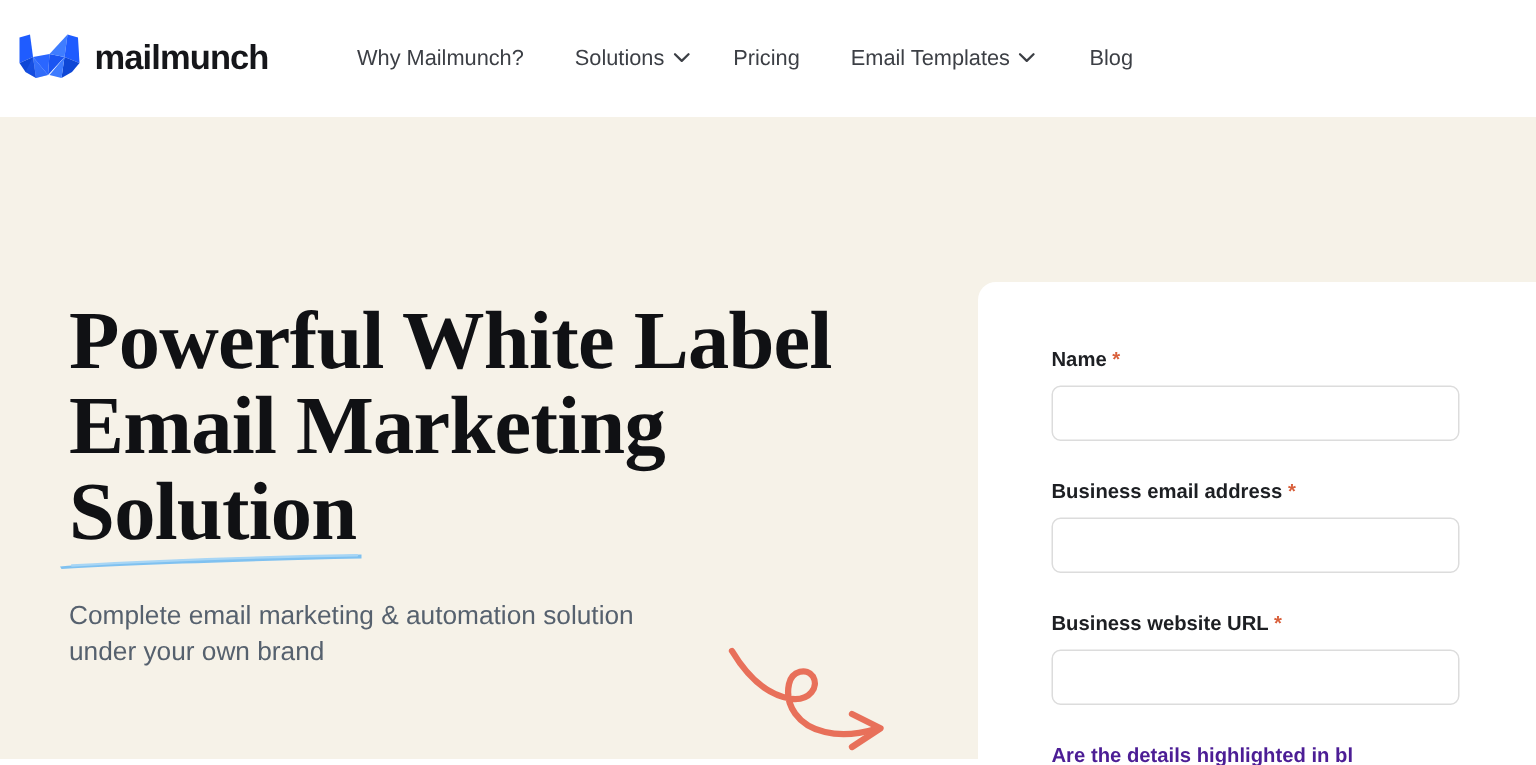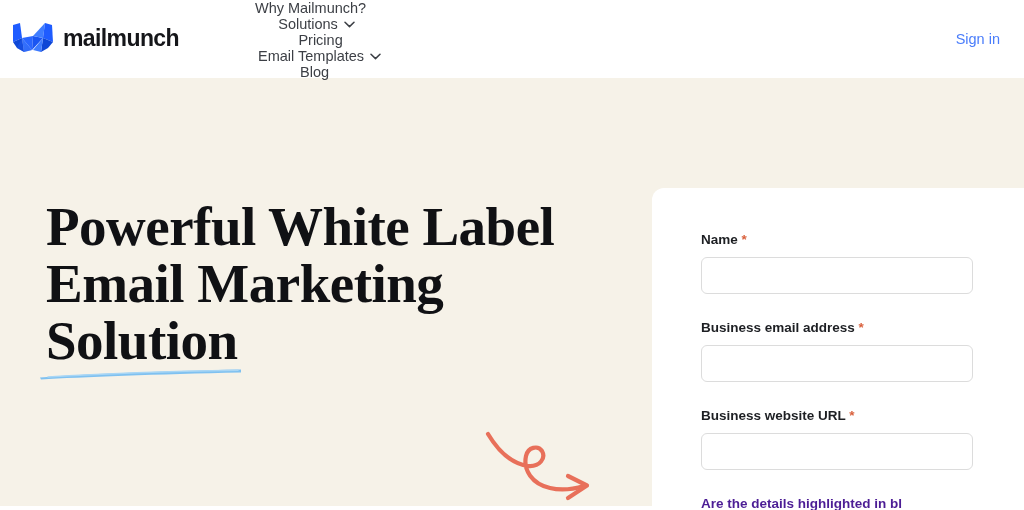--- a/index.html
+++ b/index.html
@@ -27,30 +27,30 @@
   }
   .brand-mark { width: 42px; height: 32px; display: block; }
   .brand-name {
     font-size: 23px; font-weight: bold; color: #15161a;
     letter-spacing: -0.6px;
   }
 
   .nav {
     position: absolute; left: 238px; top: 0;
     height: 77px;
-    display: flex; align-items: center; gap: 0; flex-direction: column;
+    display: flex; align-items: center; gap: 0;
   }
   .nav-item {
     display: flex; align-items: center; gap: 6px;
     font-size: 14.5px; color: #3c3f45;
     padding: 0 26px 0 0;
     cursor: pointer; white-space: nowrap;
   }
   .nav-item:nth-child(1) { padding-right: 34px; }
-  .nav-item:nth-child(2) { padding-right: 22px; }
+  .nav-item:nth-child(2) { padding-right: 29px; }
   .nav-item:nth-child(3) { padding-right: 14px; }
   .nav-item:nth-child(4) { padding-right: 36px; margin-left: 20px; }
   .chev { display: inline-block; width: 11px; height: 7px; }
 
   .signin {
     position: absolute; right: 24px; top: 0;
     height: 78px; display: flex; align-items: center;
     font-size: 14.5px; color: #4a7dfb; cursor: pointer;
   }
 
@@ -184,35 +184,36 @@
           <path d="M1 1.2 L5.5 5.6 L10 1.2" fill="none" stroke="#3c3f45" stroke-width="1.5" stroke-linecap="round" stroke-linejoin="round"></path>
         </svg>
       </div>
 
       <div class="nav-item">
         <span>Blog</span>
       </div>
 
     </nav>
 
-    <div class="signin">Sign in</div>
   </div>
 
   <div class="hero">
 
     <div class="hero-copy">
       <h1 class="headline">Powerful White Label
 Email Marketing
 Solution</h1>
       <svg class="underline-swoosh" viewBox="0 0 205 12">
         <path d="M2 9.6 C 40 6.4, 120 3.4, 203 1.6 L203 4.4 C 120 6.2, 42 9.0, 3 11.4 Z" fill="#7fc1f0"></path>
         <path d="M10 9.0 C 60 6.0, 130 3.4, 200 2.2" fill="none" stroke="#a8d6f5" stroke-width="1.6" stroke-linecap="round"></path>
       </svg>
     </div>
 
+    <p class="subhead">Complete email marketing &amp; automation solution
+under your own brand</p>
 
     <svg class="arrow-deco" viewBox="0 0 115 82">
       <path d="M4 6 C 16 26, 30 36, 44 38
                C 56 39, 62 30, 58 23
                C 54 17, 44 19, 42 28
                C 39 42, 48 56, 66 60
                C 78 63, 90 61, 100 58" fill="none" stroke="#e8705a" stroke-width="4.2" stroke-linecap="round" stroke-linejoin="round"></path>
       <path d="M84 48 L103 57.5 L84 70" fill="none" stroke="#e8705a" stroke-width="4.2" stroke-linecap="round" stroke-linejoin="round"></path>
     </svg>
   </div>

